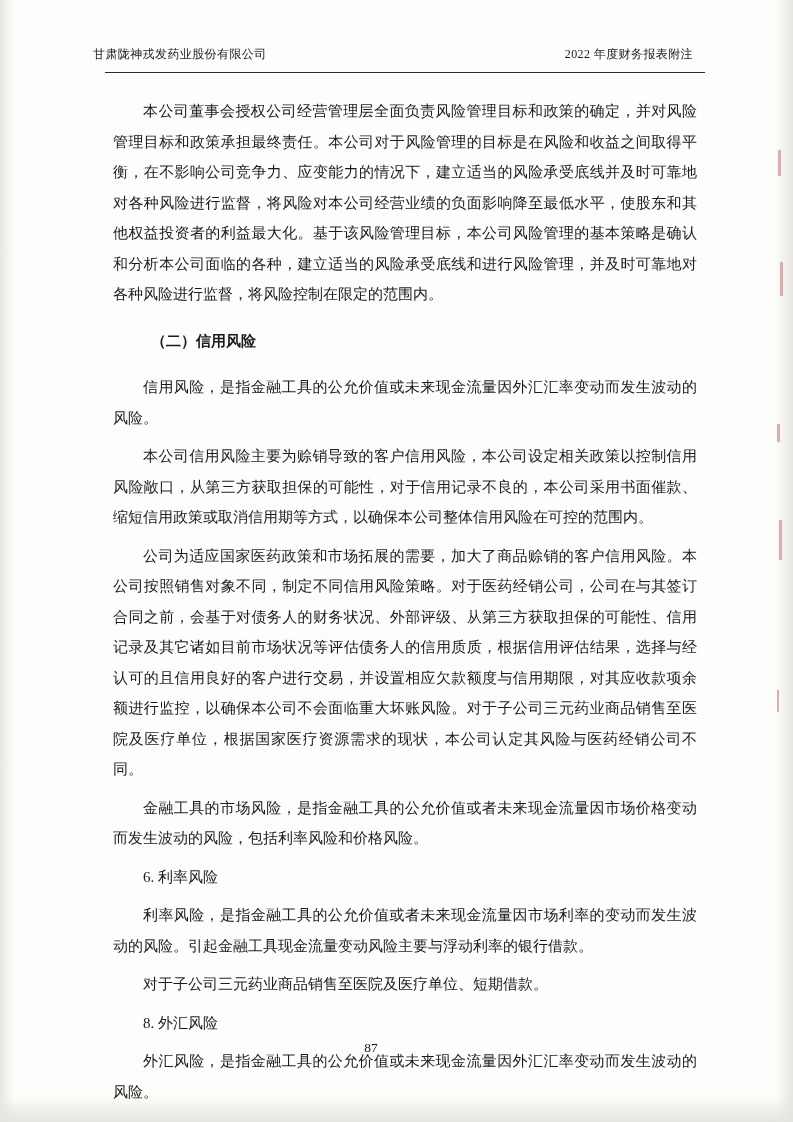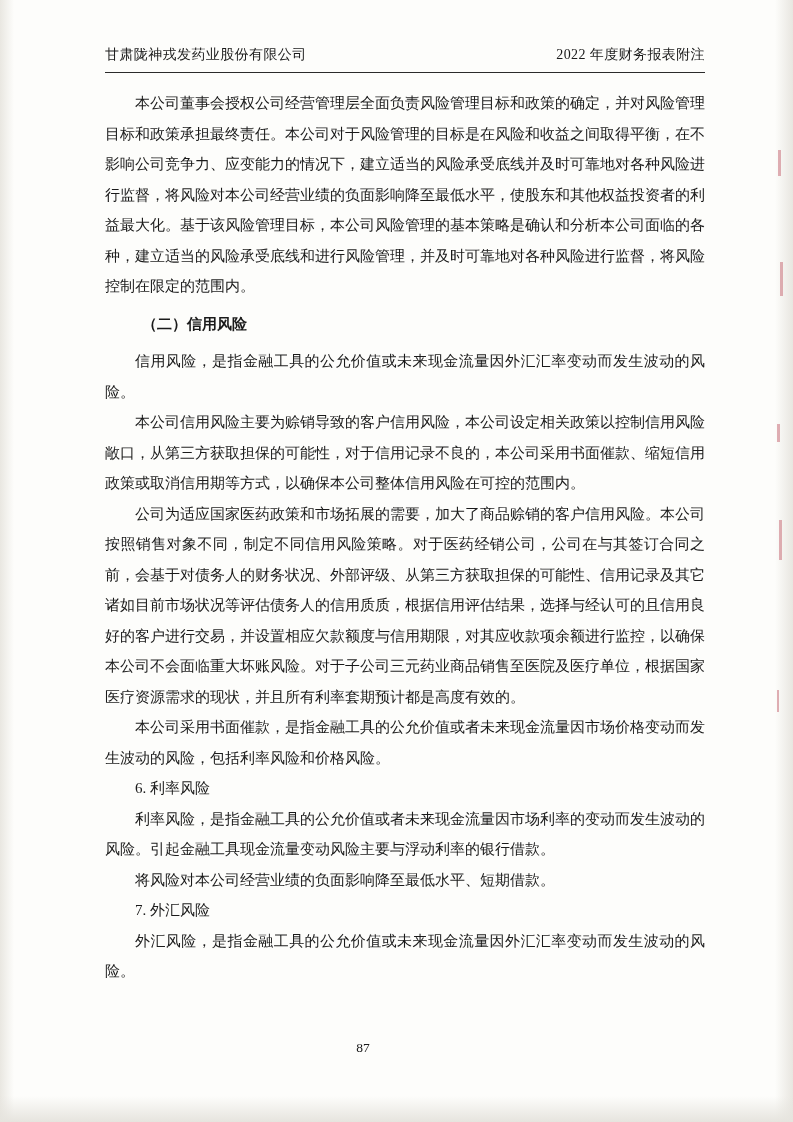--- a/index.html
+++ b/index.html
@@ -39,26 +39,26 @@
   .scan-edge-bottom {
     position: absolute;
     left: 0; bottom: 0;
     width: 793px; height: 26px;
     background: linear-gradient(to top, #e6e4de, rgba(255,255,255,0));
     pointer-events: none;
   }
   .header {
     position: absolute;
     top: 46px;
-    left: 105px;
+    left: 93px;
     width: 600px;
     display: flex;
     justify-content: space-between;
     align-items: flex-end;
-    font-size: 14px;
+    font-size: 12px;
     letter-spacing: 0.4px;
   }
   .header-rule {
     position: absolute;
     top: 72px;
     left: 105px;
     width: 600px;
     height: 1px;
     background: #2b2b2b;
   }
@@ -66,32 +66,32 @@
     position: absolute;
     top: 88px;
     left: 105px;
     width: 600px;
     font-size: 15px;
     line-height: 30.5px;
     text-align: justify;
     text-justify: inter-ideograph;
   }
   .para {
-    margin: 0;
+    margin: 8px;
     text-indent: 2em;
   }
   .heading {
-    margin: 7px;
+    margin: 16px;
     text-indent: 2em;
     font-weight: bold;
   }
   .footer {
     position: absolute;
     top: 1040px;
-    left: 4px;
+    left: 12px;
     width: 718px;
     text-align: center;
     font-size: 13.5px;
   }
   
   .margin-mark {
     position: absolute;
     background: #c8707a;
     opacity: 0.55;
   }
@@ -120,26 +120,26 @@
     <span>甘肃陇神戎发药业股份有限公司</span>
     <span>2022 年度财务报表附注</span>
   </div>
   <div class="header-rule"></div>
 
   <div class="content" id="content">
       <p class="para">本公司董事会授权公司经营管理层全面负责风险管理目标和政策的确定，并对风险管理目标和政策承担最终责任。本公司对于风险管理的目标是在风险和收益之间取得平衡，在不影响公司竞争力、应变能力的情况下，建立适当的风险承受底线并及时可靠地对各种风险进行监督，将风险对本公司经营业绩的负面影响降至最低水平，使股东和其他权益投资者的利益最大化。基于该风险管理目标，本公司风险管理的基本策略是确认和分析本公司面临的各种，建立适当的风险承受底线和进行风险管理，并及时可靠地对各种风险进行监督，将风险控制在限定的范围内。</p>
       <p class="heading">（二）信用风险</p>
       <p class="para">信用风险，是指金融工具的公允价值或未来现金流量因外汇汇率变动而发生波动的风险。</p>
       <p class="para">本公司信用风险主要为赊销导致的客户信用风险，本公司设定相关政策以控制信用风险敞口，从第三方获取担保的可能性，对于信用记录不良的，本公司采用书面催款、缩短信用政策或取消信用期等方式，以确保本公司整体信用风险在可控的范围内。</p>
-      <p class="para">公司为适应国家医药政策和市场拓展的需要，加大了商品赊销的客户信用风险。本公司按照销售对象不同，制定不同信用风险策略。对于医药经销公司，公司在与其签订合同之前，会基于对债务人的财务状况、外部评级、从第三方获取担保的可能性、信用记录及其它诸如目前市场状况等评估债务人的信用质质，根据信用评估结果，选择与经认可的且信用良好的客户进行交易，并设置相应欠款额度与信用期限，对其应收款项余额进行监控，以确保本公司不会面临重大坏账风险。对于子公司三元药业商品销售至医院及医疗单位，根据国家医疗资源需求的现状，并且所有利率套期预计都是高度有效的。</p>
-      <p class="para">本公司采用书面催款，是指金融工具的公允价值或者未来现金流量因市场价格变动而发生波动的风险，包括利率风险和价格风险。</p>
+      <p class="para">公司为适应国家医药政策和市场拓展的需要，加大了商品赊销的客户信用风险。本公司按照销售对象不同，制定不同信用风险策略。对于医药经销公司，公司在与其签订合同之前，会基于对债务人的财务状况、外部评级、从第三方获取担保的可能性、信用记录及其它诸如目前市场状况等评估债务人的信用质质，根据信用评估结果，选择与经认可的且信用良好的客户进行交易，并设置相应欠款额度与信用期限，对其应收款项余额进行监控，以确保本公司不会面临重大坏账风险。对于子公司三元药业商品销售至医院及医疗单位，根据国家医疗资源需求的现状，本公司认定其风险与医药经销公司不同。</p>
+      <p class="para">金融工具的市场风险，是指金融工具的公允价值或者未来现金流量因市场价格变动而发生波动的风险，包括利率风险和价格风险。</p>
       <p class="para">6. 利率风险</p>
       <p class="para">利率风险，是指金融工具的公允价值或者未来现金流量因市场利率的变动而发生波动的风险。引起金融工具现金流量变动风险主要与浮动利率的银行借款。</p>
-      <p class="para">将风险对本公司经营业绩的负面影响降至最低水平、短期借款。</p>
-      <p class="para">7. 外汇风险</p>
+      <p class="para">对于子公司三元药业商品销售至医院及医疗单位、短期借款。</p>
+      <p class="para">8. 外汇风险</p>
       <p class="para">外汇风险，是指金融工具的公允价值或未来现金流量因外汇汇率变动而发生波动的风险。</p>
     </div>
 
   <div class="footer">
     <span>87</span>
   </div>
 
 </div>
 
 </body></html>

